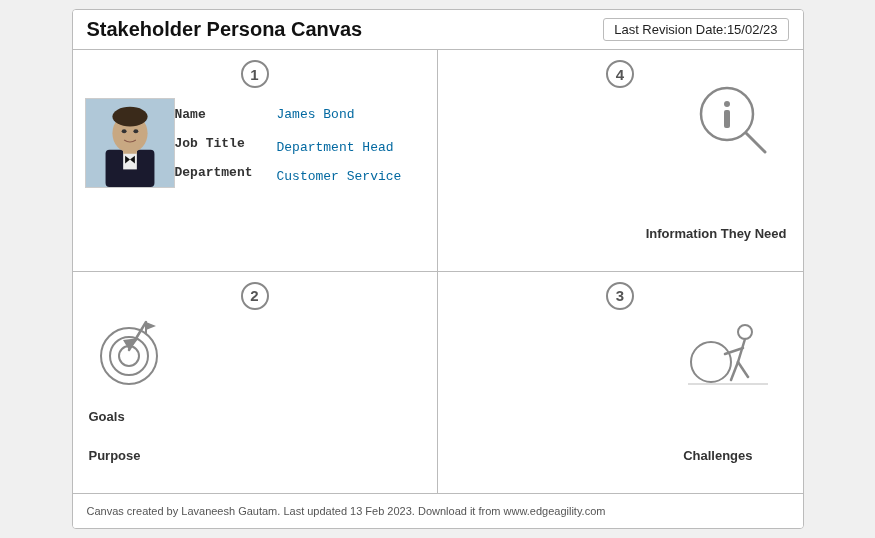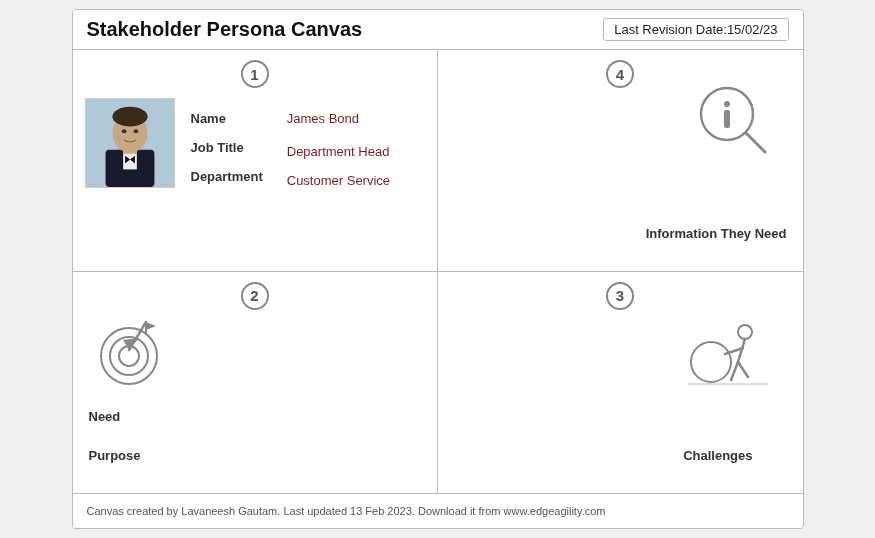--- a/index.html
+++ b/index.html
@@ -88,23 +88,23 @@
       background: #fff;
       display: flex;
       align-items: center;
       justify-content: center;
       font-size: 15px;
       font-weight: bold;
       color: #555;
     }
     .persona-row {
       display: flex;
-      align-items: flex-end;
-      gap: 16px;
+      align-items: center;
       margin-top: 10px;
+      font-family: Liberation Mono, monospace;
     }
     .persona-photo {
       width: 90px;
       height: 90px;
       flex-shrink: 0;
       overflow: hidden;
       border: 1px solid #ccc;
       background: #dde8f0;
       display: flex;
       align-items: center;
@@ -124,21 +124,21 @@
       color: #333;
     }
     .persona-values {
       display: flex;
       flex-direction: column;
       gap: 6px;
       margin-top: 4px;
     }
     .value-item {
       font-size: 13px;
-      color: #7f1d1d;
+      color: #0369a1;
     }
     .icon-area {
       position: absolute;
       left: 18px;
       top: 50px;
     }
     .q2-labels {
       position: absolute;
       bottom: 30px;
       left: 16px;
@@ -273,21 +273,21 @@
           <circle cx="38" cy="44" r="10" stroke="#888" stroke-width="2"></circle>
 
           <line x1="55" y1="10" x2="38" y2="38" stroke="#888" stroke-width="2.5" stroke-linecap="round"></line>
           <polygon points="38,38 32,28 48,26" fill="#888"></polygon>
 
           <line x1="55" y1="10" x2="55" y2="22" stroke="#888" stroke-width="2"></line>
           <polygon points="55,10 65,14 55,18" fill="#888"></polygon>
         </svg>
       </div>
       <div class="q2-labels">
-        <div class="q-label">Need</div>
+        <div class="q-label">Goals</div>
         <div class="q-label">Purpose</div>
       </div>
     </div>
 
     <div class="quadrant" style="position:relative;">
       <div class="q-number" style="left:auto; right:50%; transform:translateX(50%);">3</div>
 
       <div class="q3-icon">
         <svg width="90" height="90" viewBox="0 0 90 90" fill="none" xmlns="http://www.w3.org/2000/svg">
 

